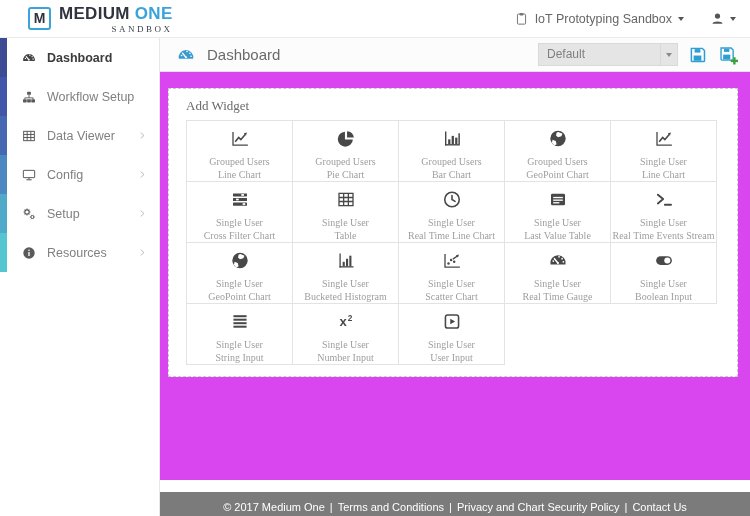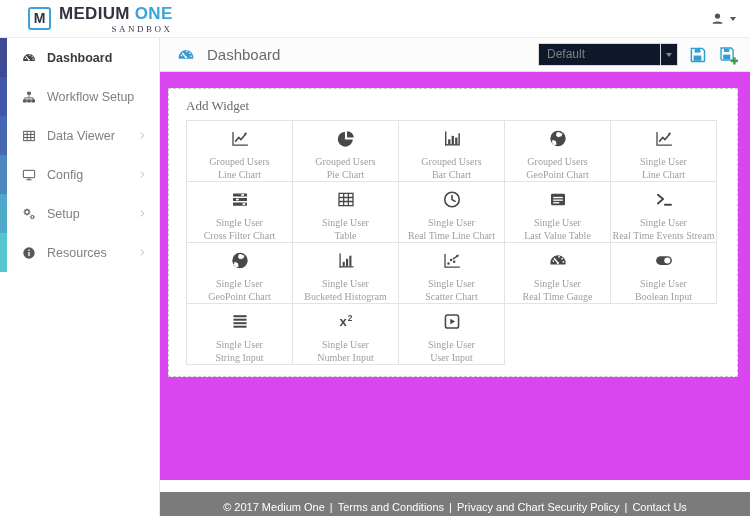--- a/index.html
+++ b/index.html
@@ -37,21 +37,21 @@
   .nav-item.active { color:#3b3b3b; font-weight:bold; }
   .nav-item.active .nico { color:#454545; }
   .chev { position:absolute; right:12px; width:9px; height:9px; color:#b5b5b5; }
 
   
   .chead { position:absolute; left:160px; top:38px; width:590px; height:34px; background:#fcfcfc;
            border-bottom:1px solid #e2e2e2; display:flex; align-items:center; padding:0 12px 0 16px; }
   .gico { width:20px; height:20px; color:#3a9bd0; flex:none; }
   .chead-title { font-size:15px; color:#6a6a6a; margin-left:11px; }
   .chead-right { margin-left:auto; display:flex; align-items:center; gap:9px; }
-  .select { width:140px; height:23px; background:#0f172a; border:1px solid #d9d9d9; display:flex; cursor:pointer; }
+  .select { width:140px; height:23px; background:#e5e5e5; border:1px solid #d9d9d9; display:flex; cursor:pointer; }
   .select-val { flex:1; font-size:12px; color:#808080; line-height:21px; padding-left:8px;
                 white-space:nowrap; overflow:hidden; }
   .select-caret { width:17px; border-left:1px solid #d9d9d9; display:flex; align-items:center; justify-content:center; }
   .select-caret .tri { border-top-color:#8a8a8a; }
   .save-btn { width:21px; height:21px; color:#2e9ed3; cursor:pointer; }
   .save-btn svg { width:100%; height:100%; }
 
   
   .main { position:absolute; left:160px; top:72px; width:590px; height:408px; background:#d946ef;font-family:Liberation Serif, serif; }
   .panel { position:absolute; left:8px; top:16px; width:570px; height:289px; background:#fff;
@@ -248,20 +248,27 @@
       </div>
       <div class="logo-text">
         <div class="logo-line1">
           <span>MEDIUM</span>
           <span class="accent">ONE</span>
         </div>
         <div class="logo-line2">SANDBOX</div>
       </div>
     </div>
     <div class="topbar-right">
+      <div class="sandbox-btn">
+        <svg class="t-ico" viewBox="0 0 24 24">
+            <use href="#i-clipboard"></use>
+          </svg>
+        <span>IoT Prototyping Sandbox</span>
+        <span class="tri"></span>
+      </div>
       <div class="user-btn">
         <svg class="u-ico" viewBox="0 0 24 24">
             <use href="#i-user"></use>
           </svg>
         <span class="tri"></span>
       </div>
     </div>
   </div>
 
   <div class="sidebar">

